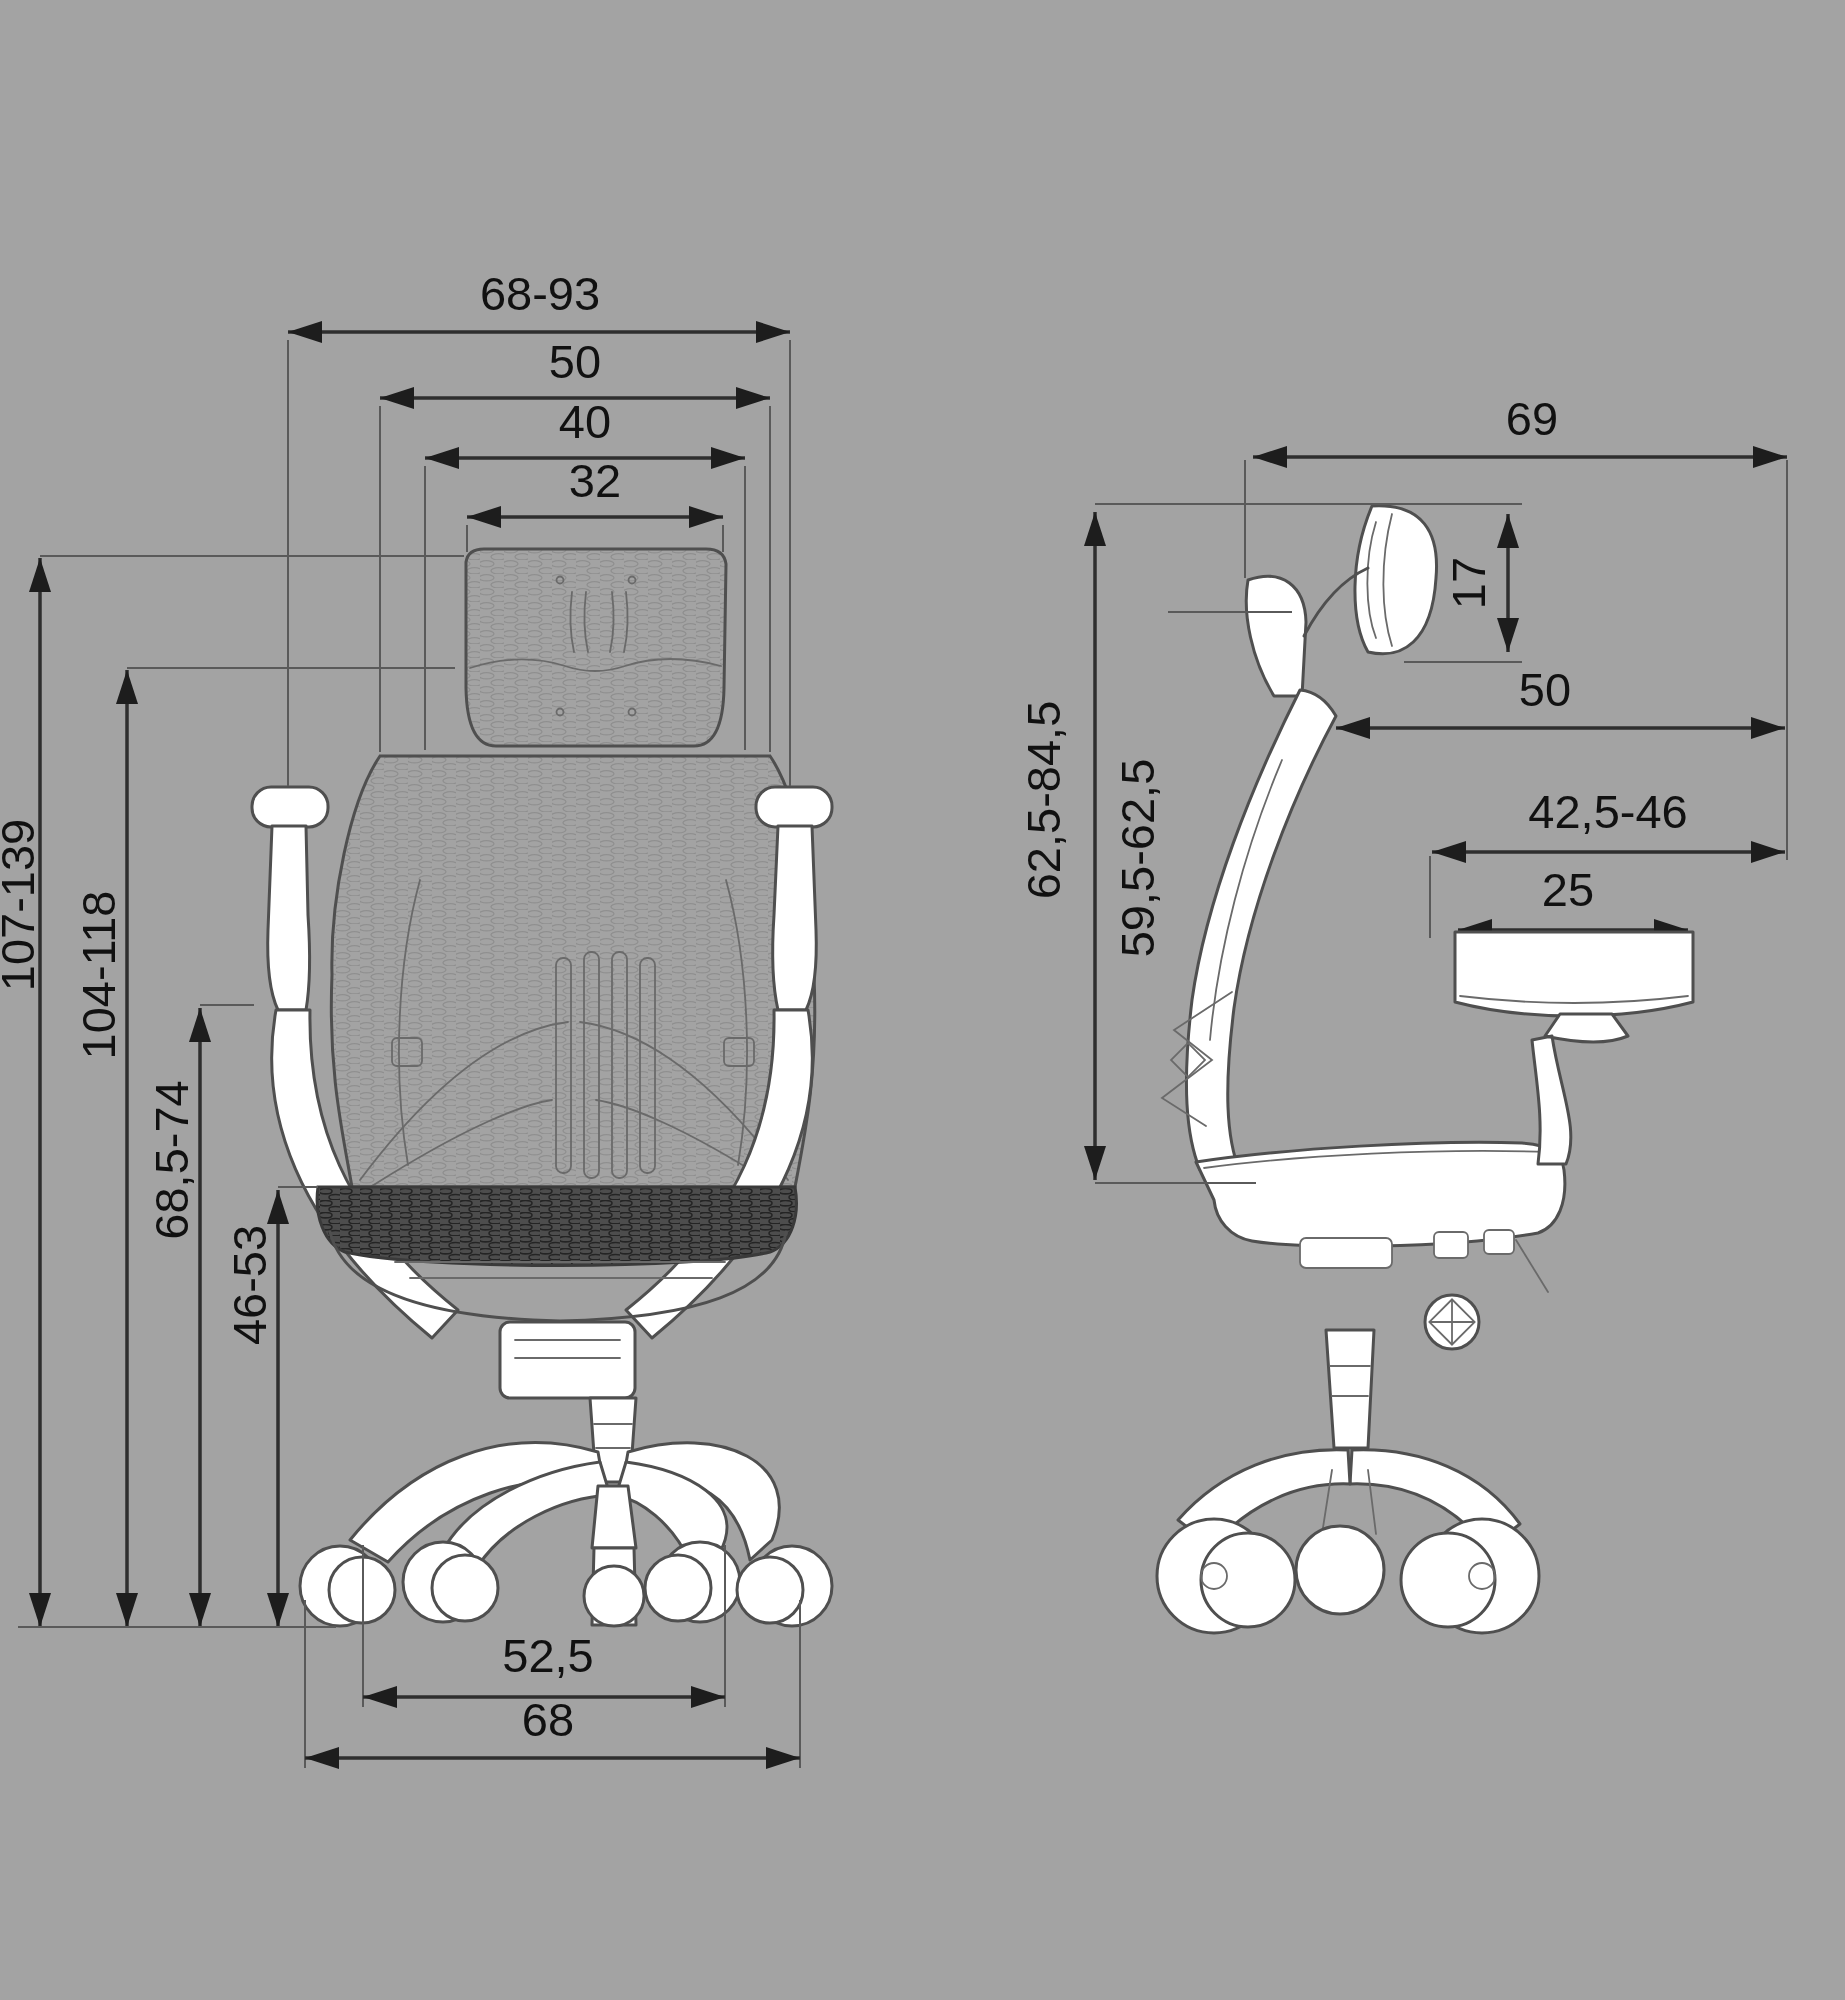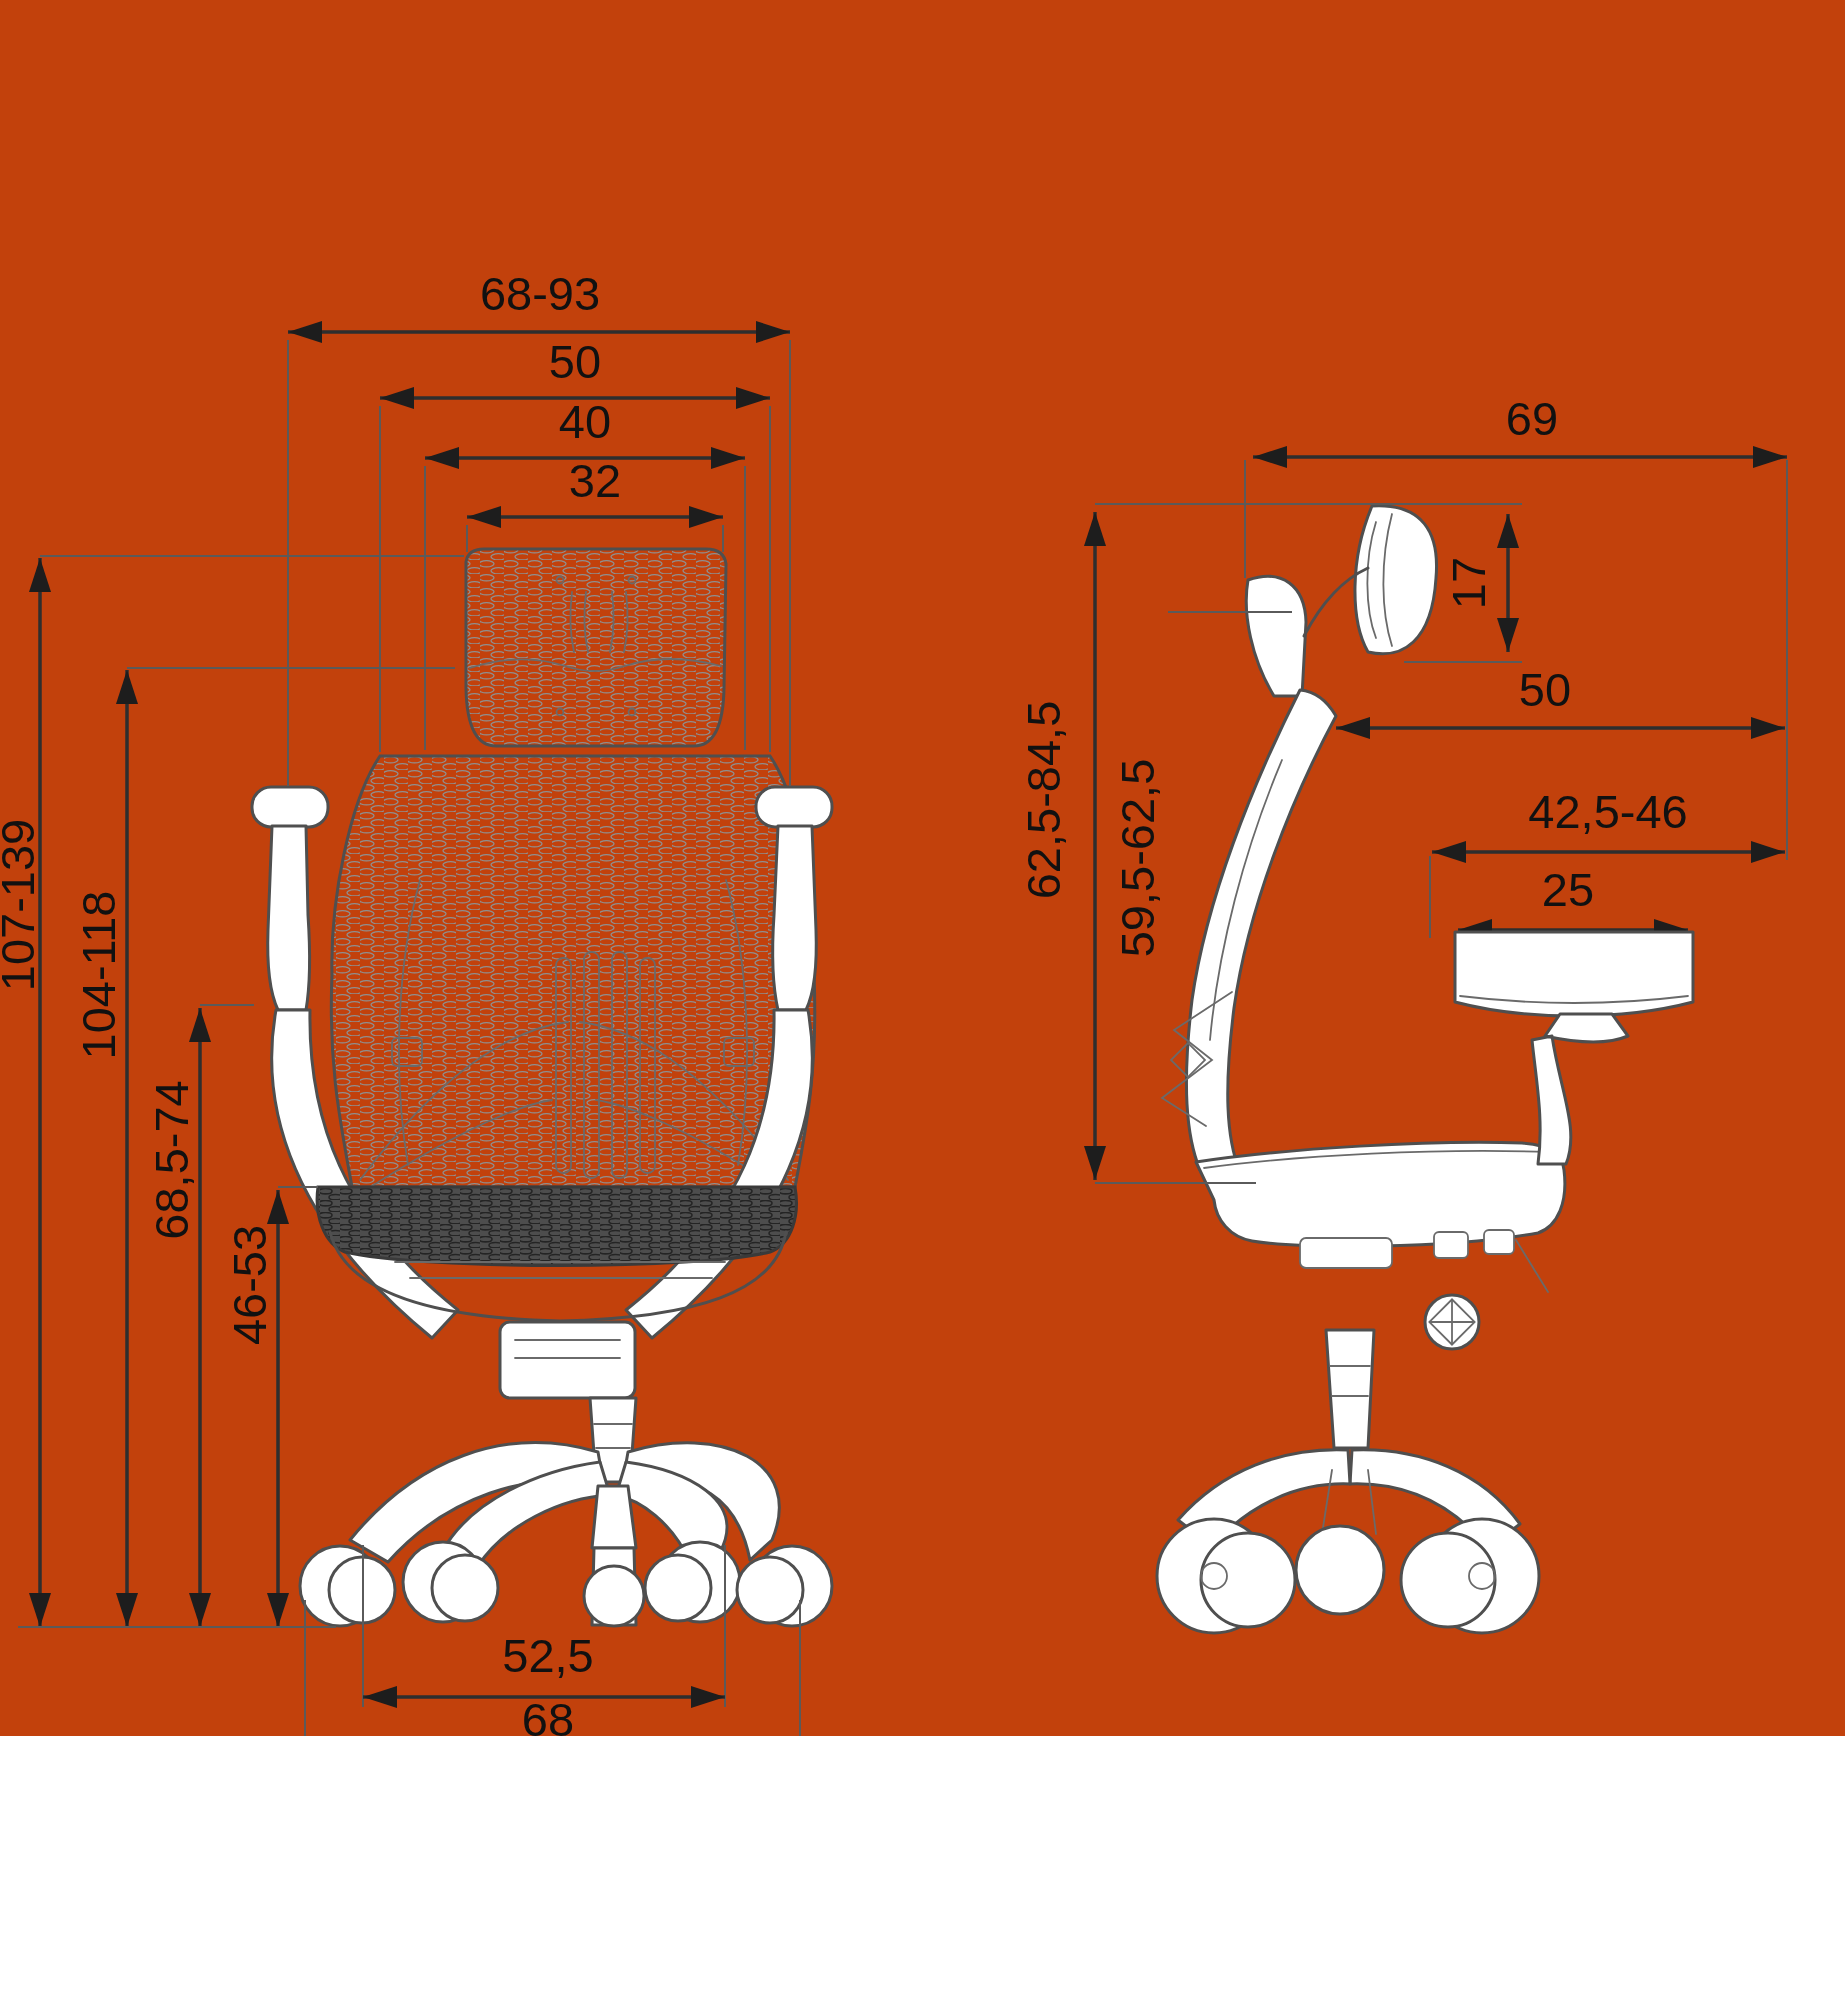--- a/index.html
+++ b/index.html
@@ -1,16 +1,16 @@
 <!DOCTYPE html>
 <html><head>
 <meta charset="utf-8">
 <style>
   html,body{margin:0;padding:0;background:#ffffff;}
-  .page{width:1845px;height:1736px;position:relative;background:#c2410c;overflow:hidden;}
+  .page{width:1845px;height:2000px;position:relative;background:#a3a3a3;overflow:hidden;}
   svg{display:block;}
   text{font-family:"Liberation Sans","DejaVu Sans",sans-serif;fill:#111;}
   .dimtxt{font-size:47px;}
   .dimline{stroke:#2e2e2e;stroke-width:3.5;fill:none;}
   .extline{stroke:#5a5a5a;stroke-width:2;fill:none;}
   .chair{stroke:#4f4f4f;stroke-width:3;fill:none;stroke-linecap:round;stroke-linejoin:round;}
   .chairthin{stroke:#6a6a6a;stroke-width:1.8;fill:none;stroke-linecap:round;}
   .meshfill{fill:url(#mesh);stroke:#4f4f4f;stroke-width:3;}
   .seatfill{fill:url(#meshdark);stroke:#3a3a3a;stroke-width:3;}
   .white{fill:#ffffff;}

